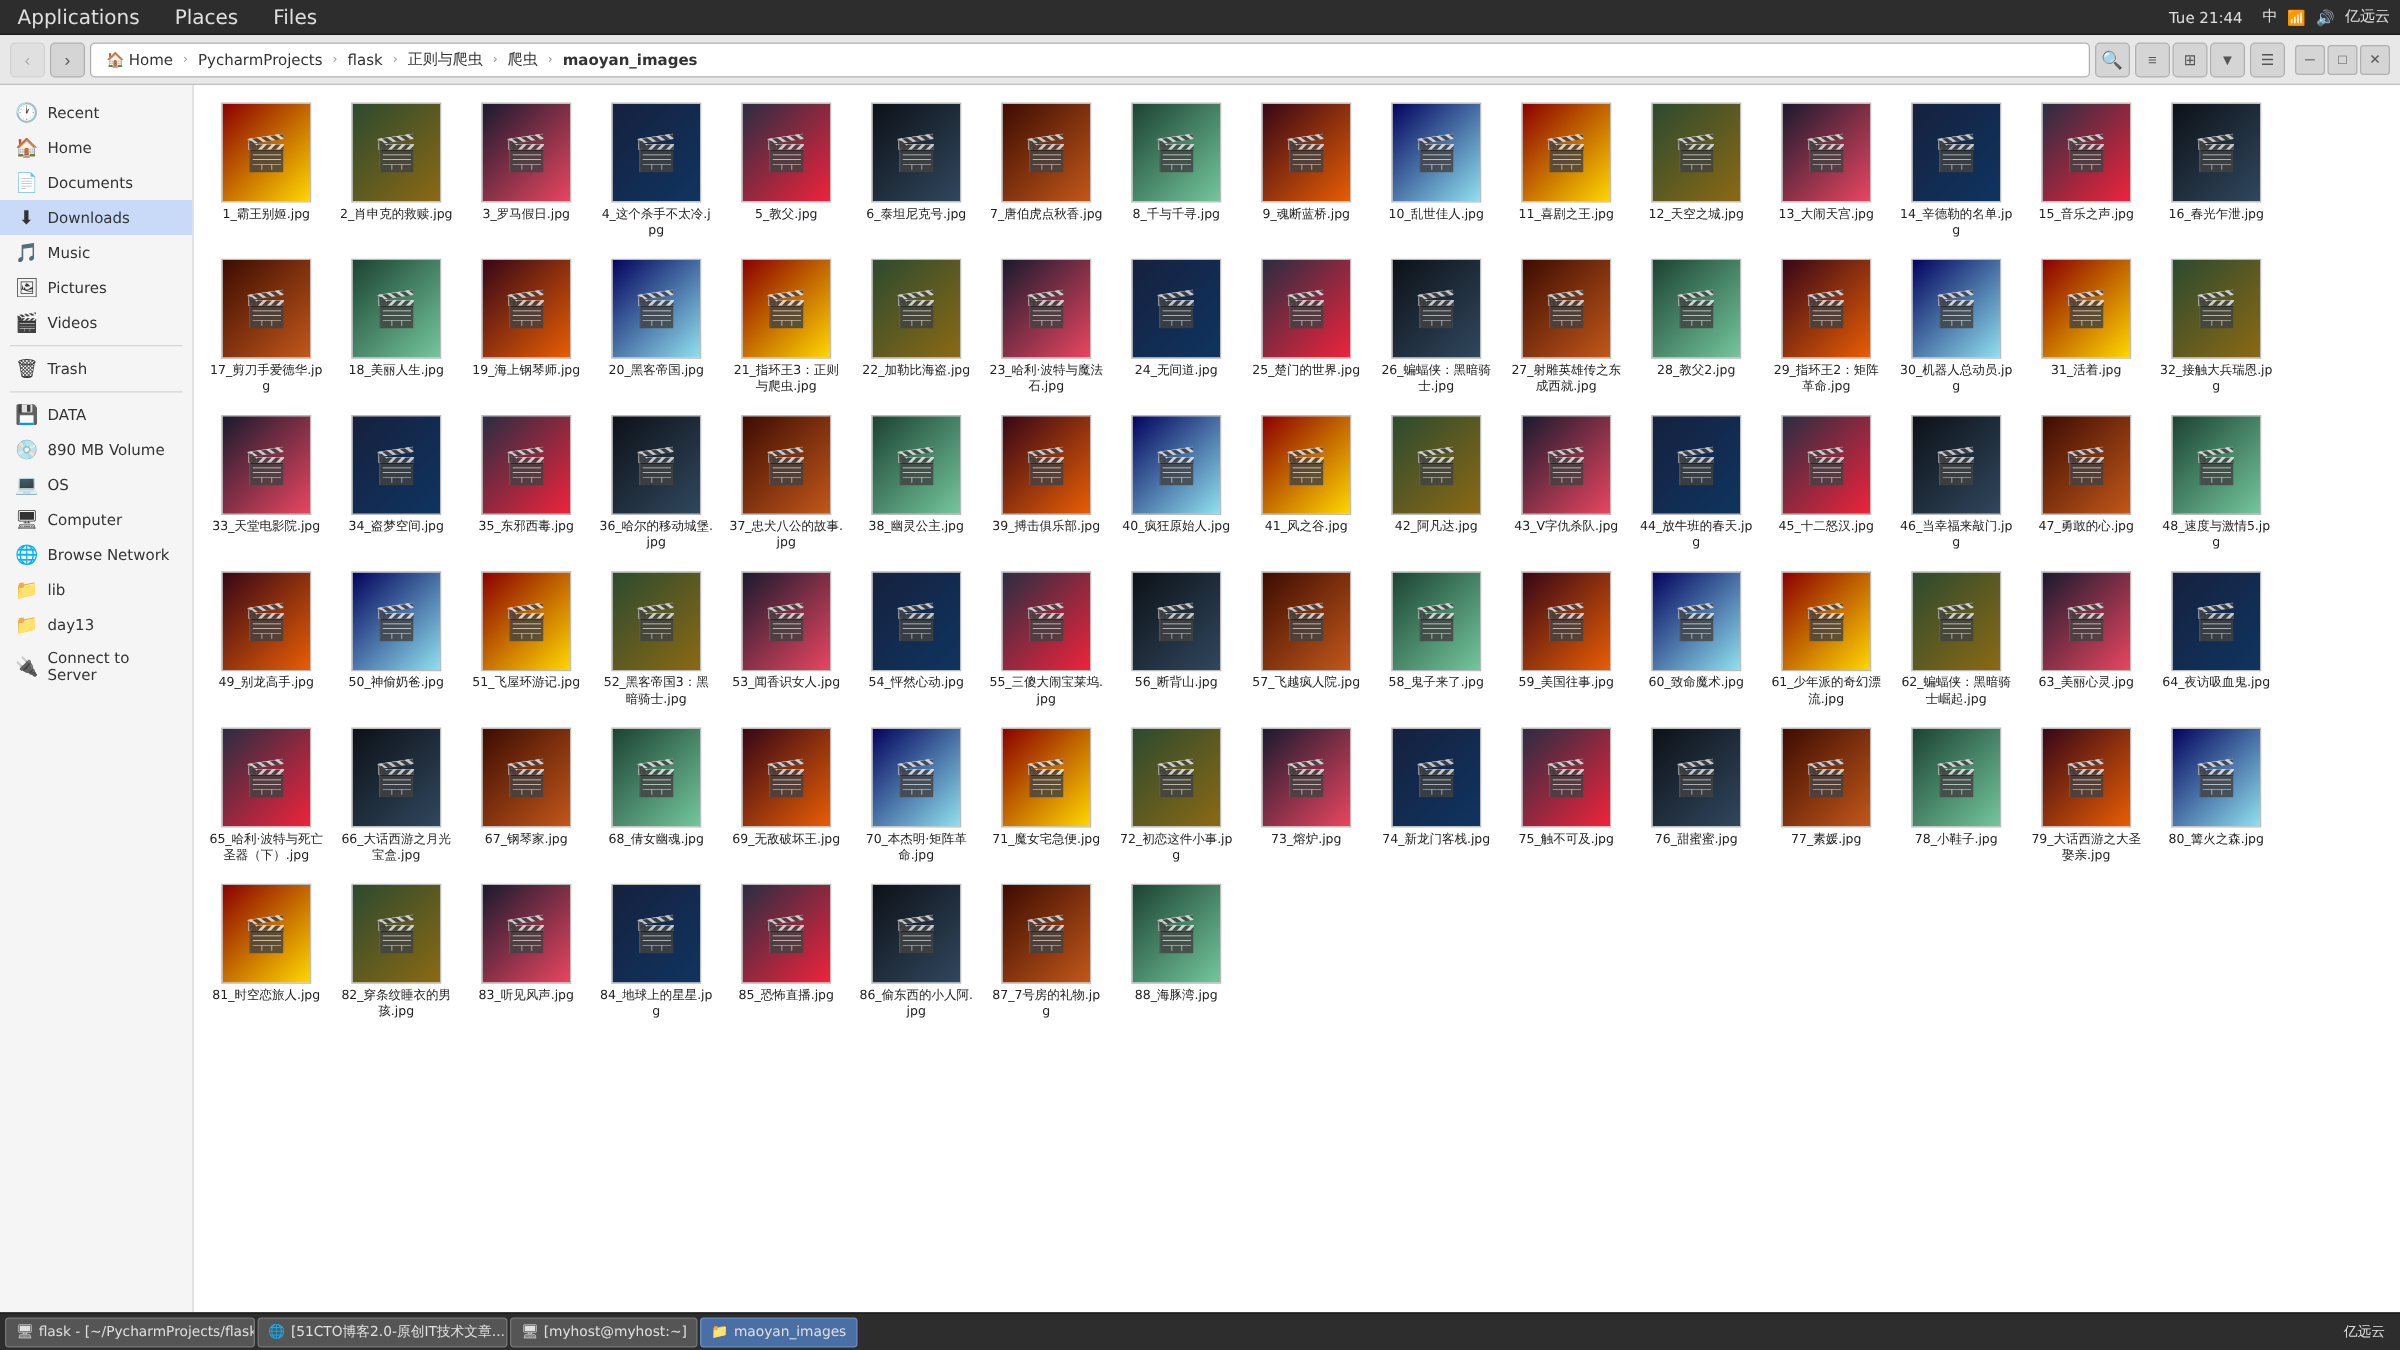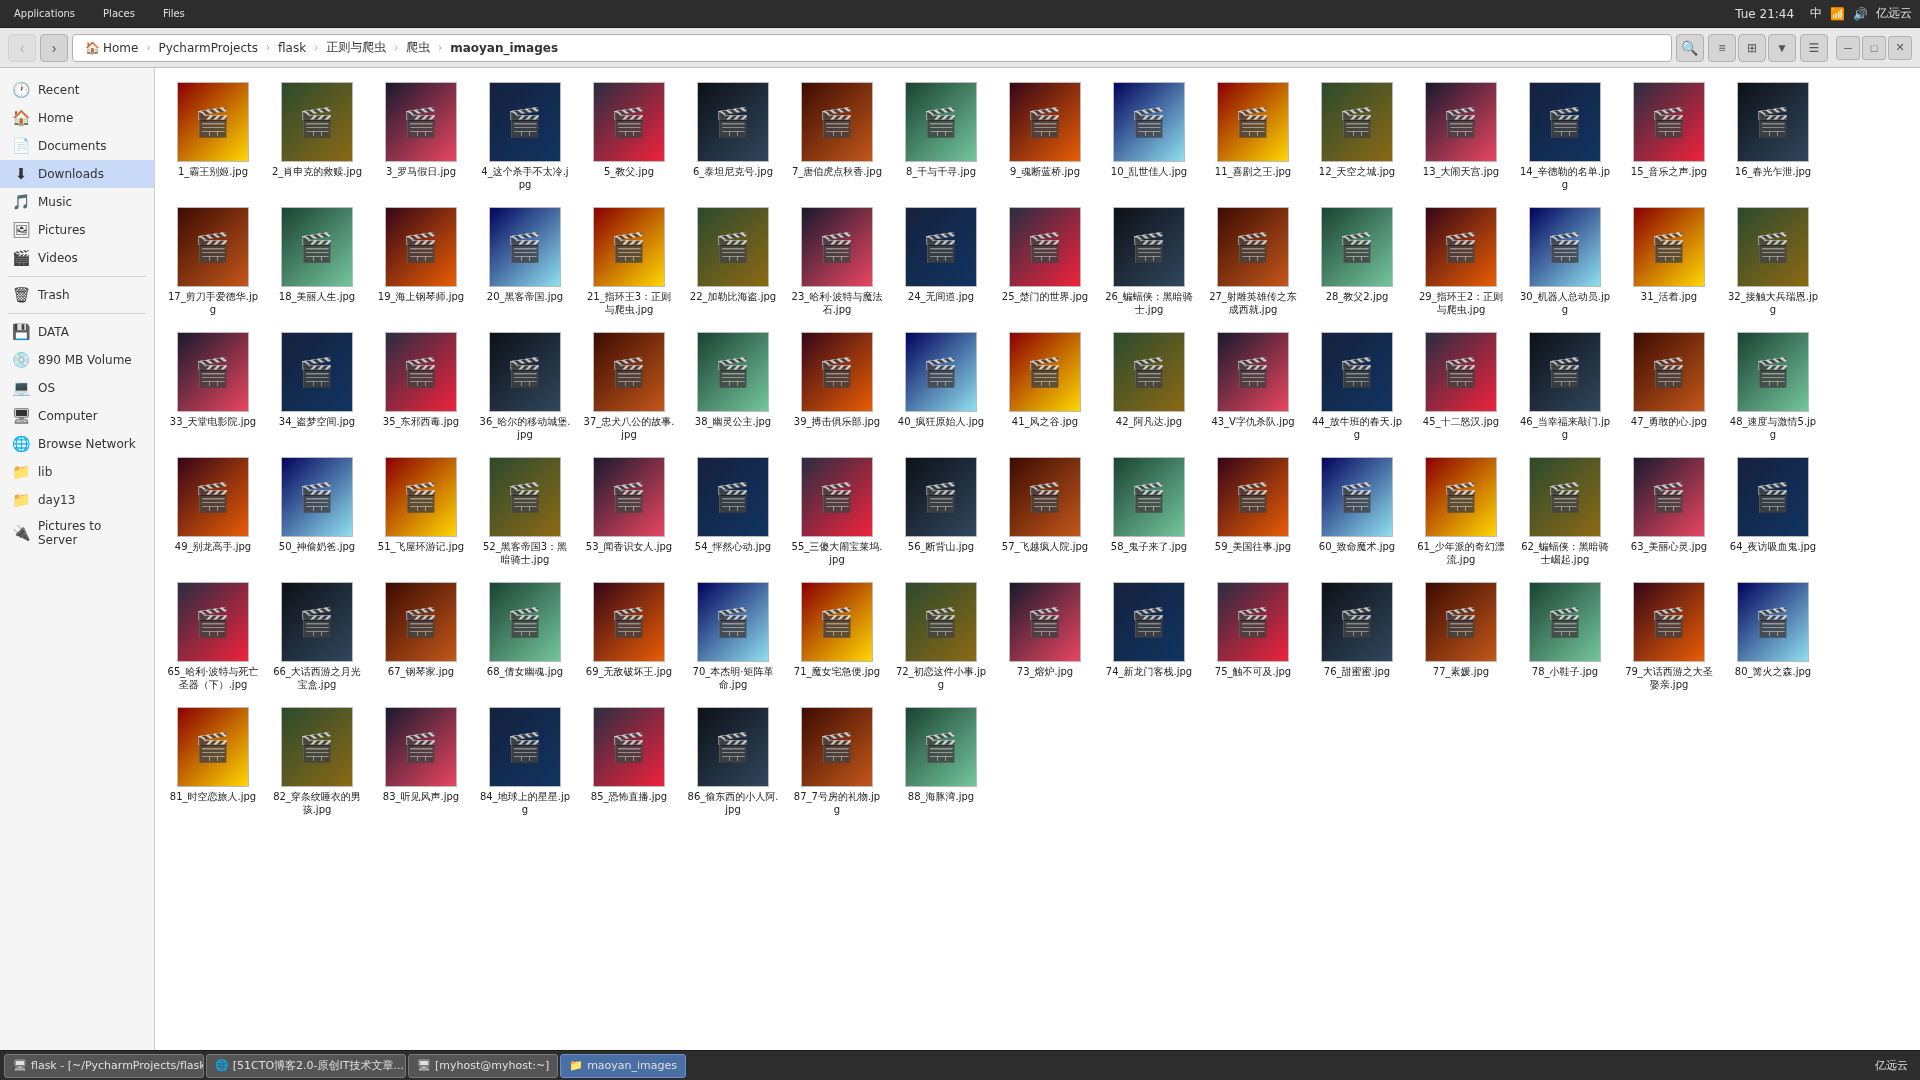--- a/index.html
+++ b/index.html
@@ -1,20 +1,20 @@
 <!DOCTYPE html>
 <html><head>
   <meta charset="utf-8">
   <style>
     * { margin: 0; padding: 0; box-sizing: border-box; }
     body { font-family: 'DejaVu Sans', Arial, sans-serif; font-size: 12px; background: #3c3c3c; color: #e0e0e0; height: 1080px; overflow: hidden; display: flex; flex-direction: column; }
 
     
     .topbar { height: 28px; background: #2d2d2d; display: flex; align-items: center; padding: 0 8px; gap: 16px; border-bottom: 1px solid #1a1a1a; flex-shrink: 0; }
-    .topbar-item { font-size: 10px; color: #e0e0e0; cursor: pointer; padding: 2px 6px; display: flex; align-items: center; gap: 3px; }
+    .topbar-item { font-size: 16px; color: #e0e0e0; cursor: pointer; padding: 2px 6px; display: flex; align-items: center; gap: 3px; }
     .topbar-time { margin-left: auto; font-size: 12px; color: #e0e0e0; }
     .topbar-icons { display: flex; align-items: center; gap: 8px; }
 
     
     .window { flex: 1; display: flex; flex-direction: column; background: #f0f0f0; margin: 0; overflow: hidden; }
 
     
     .toolbar { height: 40px; background: #e8e8e8; border-bottom: 1px solid #c0c0c0; display: flex; align-items: center; padding: 0 8px; gap: 4px; flex-shrink: 0; }
     .toolbar-btn { width: 28px; height: 28px; background: #d5d5d5; border: 1px solid #b0b0b0; border-radius: 4px; cursor: pointer; display: flex; align-items: center; justify-content: center; font-size: 14px; color: #555; }
     .toolbar-btn.disabled { opacity: 0.4; cursor: default; }
@@ -161,21 +161,21 @@
         <div class="sidebar-item">
           <span class="sidebar-icon">📁</span>
           <span class="sidebar-label">lib</span>
         </div>
         <div class="sidebar-item">
           <span class="sidebar-icon">📁</span>
           <span class="sidebar-label">day13</span>
         </div>
         <div class="sidebar-item">
           <span class="sidebar-icon">🔌</span>
-          <span class="sidebar-label">Pictures to Server</span>
+          <span class="sidebar-label">Connect to Server</span>
         </div>
       </div>
 
     <div class="file-area">
       <div class="file-grid" id="file-grid">
 
       <div class="file-item">
     <div class="file-thumb" style="background:linear-gradient(135deg,#8B0000,#FFD700)">
       <span style="font-size:28px;opacity:0.8">🎬</span>
     </div>
@@ -340,21 +340,21 @@
           <div class="file-item">
     <div class="file-thumb" style="background:linear-gradient(135deg,#1b4332,#74c69d)">
       <span style="font-size:28px;opacity:0.8">🎬</span>
     </div>
     <div class="file-name">28_教父2.jpg</div>
   </div>
           <div class="file-item">
     <div class="file-thumb" style="background:linear-gradient(135deg,#370617,#e85d04)">
       <span style="font-size:28px;opacity:0.8">🎬</span>
     </div>
-    <div class="file-name">29_指环王2：正则与爬虫.jpg</div>
+    <div class="file-name">29_指环王2：矩阵革命.jpg</div>
   </div>
           <div class="file-item">
     <div class="file-thumb" style="background:linear-gradient(135deg,#03045e,#90e0ef)">
       <span style="font-size:28px;opacity:0.8">🎬</span>
     </div>
     <div class="file-name">30_机器人总动员.jpg</div>
   </div>
           <div class="file-item">
     <div class="file-thumb" style="background:linear-gradient(135deg,#8B0000,#FFD700)">
       <span style="font-size:28px;opacity:0.8">🎬</span>

